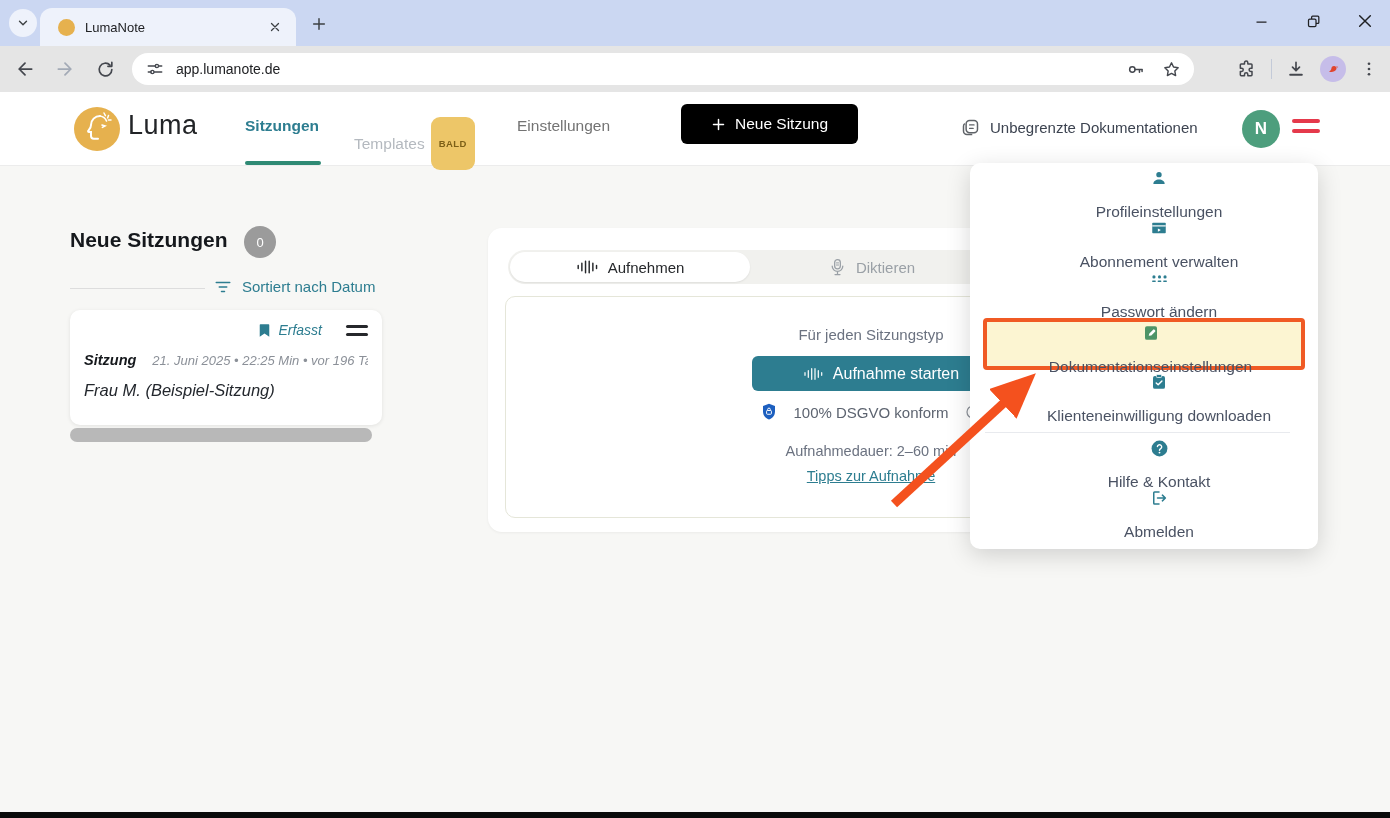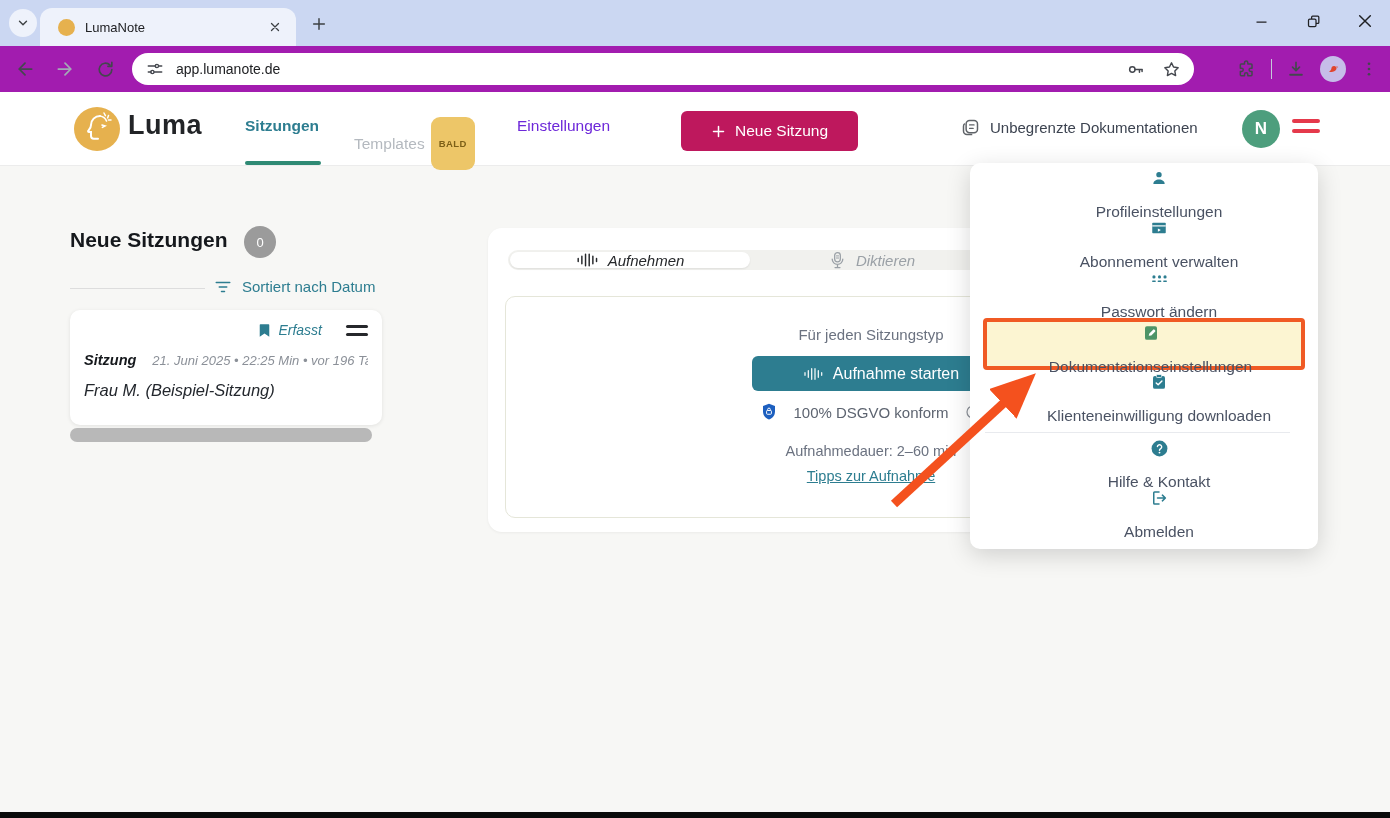--- a/index.html
+++ b/index.html
@@ -10,41 +10,41 @@
   .tabstrip { position:absolute; left:0; top:0; width:1390px; height:46px; background:#cbd7f2; }
   .chev-btn { position:absolute; left:9px; top:9px; width:28px; height:28px; border-radius:50%; background:#eef2fb; display:flex; align-items:center; justify-content:center; color:#3c4043; }
   .tab { position:absolute; left:40px; top:8px; width:256px; height:38px; background:#eef2fb; border-radius:12px 12px 0 0; display:flex; align-items:center; padding:0 12px 0 18px; }
   .favicon { width:17px; height:17px; border-radius:50%; background:#e6b14e; flex:0 0 auto; }
   .tab-title { font-size:13px; color:#202124; margin-left:10px; flex:1; }
   .tab-close { color:#3c4043; font-size:15px; width:18px; height:18px; display:flex; align-items:center; justify-content:center; }
   .newtab { position:absolute; left:306px; top:11px; width:26px; height:26px; color:#3c4043; font-size:20px; display:flex; align-items:center; justify-content:center; }
   .wincontrols { position:absolute; right:10px; top:6px; display:flex; gap:22px; align-items:center; color:#202124; }
   .winbtn { width:30px; height:30px; display:flex; align-items:center; justify-content:center; }
 
-  .toolbar { position:absolute; left:0; top:46px; width:1390px; height:46px; background:#a21caf; display:flex; align-items:center; }
+  .toolbar { position:absolute; left:0; top:46px; width:1390px; height:46px; background:#e5e5e5; display:flex; align-items:center; }
   .navic { width:26px; height:26px; display:flex; align-items:center; justify-content:center; color:#44474e; }
   .navic.disabled { color:#a3aab6; }
   .urlpill { position:absolute; left:132px; top:7px; width:1062px; height:32px; border-radius:16px; background:#ffffff; display:flex; align-items:center; padding:0 12px 0 14px; }
   .url-text { font-size:14px; color:#202124; margin-left:12px; flex:1; }
   .pill-ic { width:22px; height:22px; display:flex; align-items:center; justify-content:center; color:#44474e; margin-left:14px; }
   .tb-right { position:absolute; right:12px; top:10px; display:flex; align-items:center; gap:14px; color:#44474e; }
   .tb-div { width:1px; height:20px; background:#c3cad8; }
   .profile-dot { width:26px; height:26px; border-radius:50%; background:#c6bde9; display:flex; align-items:center; justify-content:center; }
 
   .bottom-bar { position:absolute; left:0; top:812px; width:1390px; height:6px; background:#0a0a0a; }
 
   
   .appbar { position:absolute; left:0; top:92px; width:1390px; height:74px; background:#ffffff; border-bottom:1px solid #ececec; }
   .logo { position:absolute; left:74px; top:15px; width:46px; height:44px; border-radius:50%; background:#e6b14e; display:flex; align-items:center; justify-content:center; }
-  .brand { position:absolute; left:128px; top:18px; font-size:27px; font-weight:bold; color:#222427; letter-spacing:.5px; }
+  .brand { position:absolute; left:128px; top:18px; font-size:27px; font-weight:normal; color:#222427; letter-spacing:.5px; }
   .nav-item { position:absolute; top:25px; font-size:15.5px; color:#7a8088; }
   .nav-item.active { color:#2d7d90; font-weight:bold; }
   .nav-underline { position:absolute; left:245px; top:69px; width:76px; height:4px; background:#2f8a74; border-radius:2px; }
   .badge-bald { display:inline-block; background:#edc668; color:#7c5f17; font-size:9.5px; font-weight:bold; padding:21px 8px; border-radius:9px; vertical-align:2px; margin-left:6px; letter-spacing:.4px; }
-  .btn-new { position:absolute; left:681px; top:19px; width:177px; height:40px; background:#be185d; border:none; border-radius:6px; color:#fff; font-size:15.5px; font-family:inherit; display:flex; align-items:center; justify-content:center; gap:9px; }
+  .btn-new { position:absolute; left:681px; top:12px; width:177px; height:40px; background:#000000; border:none; border-radius:6px; color:#fff; font-size:15.5px; font-family:inherit; display:flex; align-items:center; justify-content:center; gap:9px; }
   .plan { position:absolute; left:960px; top:25px; display:flex; align-items:center; gap:9px; color:#3c4350; font-size:15px; }
   .avatar { position:absolute; left:1242px; top:18px; width:38px; height:38px; border-radius:50%; background:#4d9e7d; color:#fff; font-size:17px; font-weight:bold; display:flex; align-items:center; justify-content:center; }
   .hamburger { position:absolute; left:1292px; top:27px; width:28px; display:flex; flex-direction:column; gap:6px; }
   .hamburger span { display:block; height:4px; border-radius:2px; background:#e5394b; }
 
   
   .h1 { position:absolute; left:70px; top:228px; font-size:21px; font-weight:bold; color:#15181c; }
   .count-badge { position:absolute; left:244px; top:226px; width:32px; height:32px; border-radius:50%; background:#9b9b9b; color:#fff; font-size:13px; display:flex; align-items:center; justify-content:center; }
   .sort-divider { position:absolute; left:70px; top:288px; width:135px; height:1px; background:#dddddd; }
   .sort-row { position:absolute; left:214px; top:278px; display:flex; align-items:center; gap:10px; color:#2d7d90; font-size:15px; }
@@ -54,21 +54,21 @@
   .card-menu { width:22px; display:flex; flex-direction:column; gap:5px; margin-left:14px; }
   .card-menu span { height:3px; background:#26282b; border-radius:1.5px; }
   .card-midrow { display:flex; align-items:baseline; gap:16px; margin-top:14px; white-space:nowrap; }
   .card-type { font-size:14.5px; font-weight:bold; color:#15181c; }
   .card-meta { font-size:13px; color:#8b9098; overflow:hidden; }
   .card-name { margin-top:13px; font-size:16.5px; color:#23272d; }
   .progress-pill { position:absolute; left:70px; top:428px; width:302px; height:14px; border-radius:7px; background:#b8b8b8; }
 
   
   .recorder { position:absolute; left:488px; top:228px; width:754px; height:304px; background:#fff; border-radius:14px; box-shadow:0 1px 3px rgba(0,0,0,.05); }
-  .segmented { position:absolute; left:20px; top:22px; width:484px; height:20px; border-radius:17px; background:#f1f1ee; display:flex;font-style:italic; }
+  .segmented { position:absolute; left:20px; top:22px; width:484px; height:34px; border-radius:17px; background:#f1f1ee; display:flex; }
   .segment { width:50%; display:flex; align-items:center; justify-content:center; gap:10px; font-size:15px; color:#9aa0a6; }
   .segment.active { background:#fff; border-radius:15px; margin:2px; color:#26282b; box-shadow:0 1px 2px rgba(0,0,0,.08); }
   .inner-card { position:absolute; left:17px; top:68px; width:720px; height:222px; border:1px solid #e5e6d9; border-radius:10px; display:flex; flex-direction:column; align-items:center;padding-left:12px; }
   .subtitle { margin-top:29px; font-size:15px; color:#6b7280; }
   .btn-start { margin-top:13px; width:258px; height:35px; background:#2d7d90; border:none; border-radius:6px; color:#fff; font-size:16px; font-family:inherit; display:flex; align-items:center; justify-content:center; gap:10px;margin-left:20px; }
   .dsgvo-row { margin-top:12px; display:flex; align-items:center; gap:16px; color:#5d6470; font-size:15px; }
   .duration { margin-top:22px; font-size:14.5px; color:#6b7280; }
   .tips-link { margin-top:9px; font-size:14.5px; color:#2d7d90; text-decoration:underline; }
 
   
@@ -198,21 +198,21 @@
       <path d="M20 5c-5 0-9 4-9 9 0 2-1 4-2.5 5.5-.8.8-.4 1.6.6 1.6H11v4c0 1.6 1.2 2.6 2.8 2.6H18" fill="none" stroke="#fff" stroke-width="2" stroke-linecap="round"></path>
       <path d="M20 5c3 .5 5.5 2.5 6.5 5M22 14l3 1-2.6 1.4" fill="none" stroke="#fff" stroke-width="1.6" stroke-linecap="round"></path>
       <path d="M24 2l1.4 2.6M28.5 4.5l-.9 2.4M31 9h-2.6" stroke="#fff" stroke-width="1.5" stroke-linecap="round"></path>
     </svg>
   </div>
   <div class="brand">Luma</div>
 
   <span class="nav-item active" style="left:245px">Sitzungen</span>
   <span class="nav-underline"></span>
   <span class="nav-item" style="left:354px; color:#b4b9bf"><span>Templates</span><span class="badge-bald">BALD</span></span>
-  <span class="nav-item" style="left:517px; color:#6d28d9">Einstellungen</span>
+  <span class="nav-item" style="left:517px; color:#737373">Einstellungen</span>
 
   <button class="btn-new">
     <svg width="15" height="15" viewBox="0 0 24 24">
         <path d="M12 4v16M4 12h16" stroke="#fff" stroke-width="2.4" stroke-linecap="round"></path>
       </svg>
     <span>Neue Sitzung</span>
   </button>
 
   <div class="plan">
     <svg width="21" height="21" viewBox="0 0 24 24" style="color:#5f6368">

